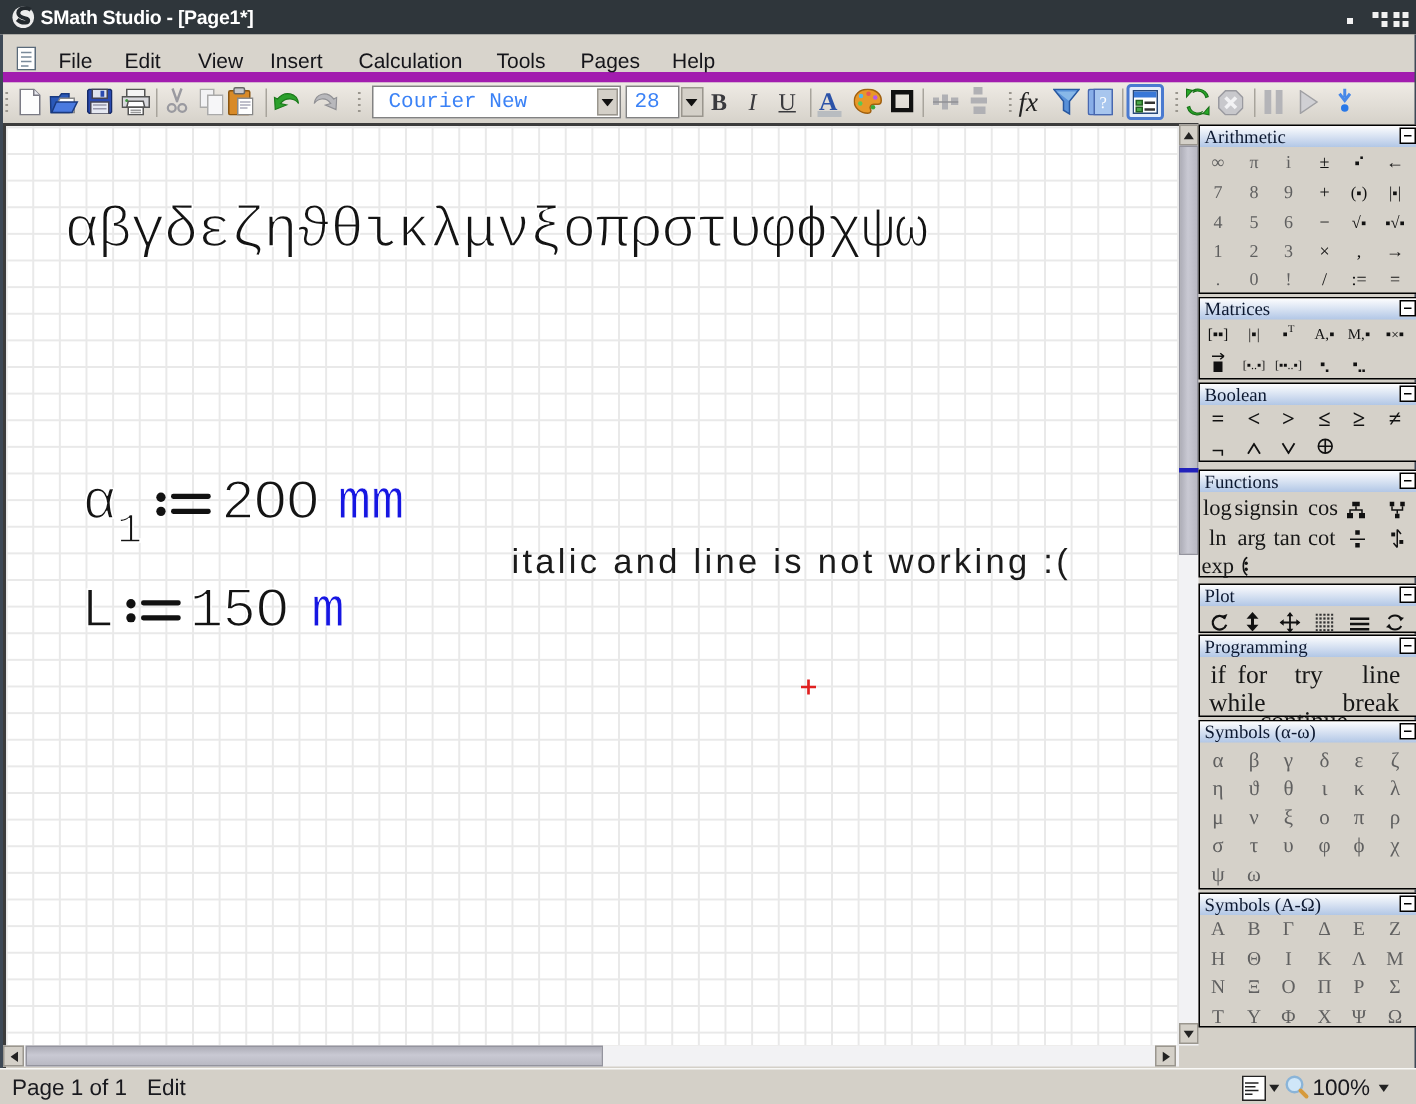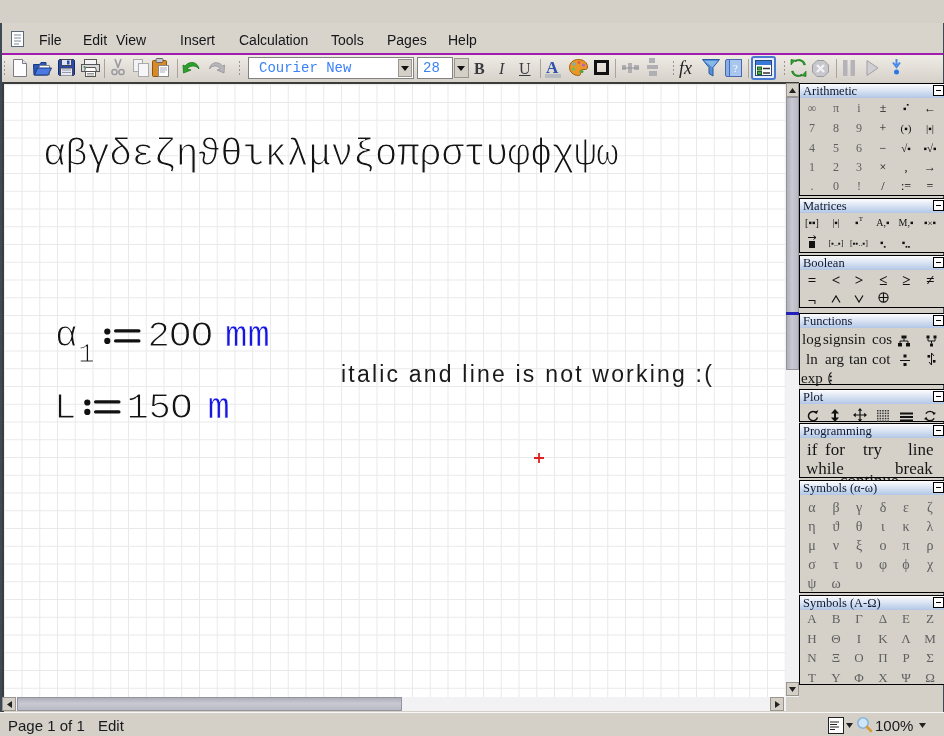--- a/index.html
+++ b/index.html
@@ -2,21 +2,21 @@
 <html><head><meta charset="utf-8"><style>
 *{margin:0;padding:0;box-sizing:border-box;}
 html,body{width:944px;height:736px;overflow:hidden;background:#d4d0c8;font-family:"Liberation Sans",sans-serif;}
 #win{position:absolute;left:0;top:0;width:944px;height:736px;}
 .abs{position:absolute;}
 
 #title{left:0;top:0;width:944px;height:23px;background:#2f363b;}
 #title .txt{left:27px;top:4px;font-size:13px;font-weight:bold;color:#fff;letter-spacing:-0.2px;}
 .tdot{position:absolute;width:4px;height:4px;background:#f2f2f2;}
 
-#menubar{left:0;top:23px;width:944px;height:32px;background:#d8d4cc;border-bottom:2px solid #a21caf;}
+#menubar{left:0;top:23px;width:944px;height:32px;background:#d8d4cc;border-bottom:7px solid #a21caf;}
 .mi{position:absolute;top:9px;font-size:14px;color:#15151a;}
 
 #toolbar{left:0;top:55px;width:944px;height:27px;background:linear-gradient(#efebe5,#d6d2ca);}
 .grip{position:absolute;top:60px;width:3px;height:17px;background-image:radial-gradient(circle,#9a968e 35%,transparent 40%);background-size:3px 4px;}
 .tsep{position:absolute;top:59px;width:1px;height:19px;background:#a8a49c;}
 
 .combo{position:absolute;top:57px;background:#fff;border:1px solid #828282;font-family:"Liberation Mono",monospace;font-size:14px;color:#3b82f6;}
 .cbarrow{position:absolute;background:#d4d0c8;border:1px solid #9a968e;}
 
 #canvas{left:4px;top:84px;width:782px;height:613px;background:#fff;
@@ -42,29 +42,44 @@
 .pmin{position:absolute;right:2px;top:1px;width:11px;height:11px;background:#fff;border:1px solid #000;}
 .pmin:after{content:"";position:absolute;left:2px;top:4px;width:5px;height:1px;background:#000;}
 .prow{position:absolute;left:0;width:143px;height:19px;}
 .pc{position:absolute;width:24px;text-align:center;font-family:"Liberation Serif",serif;font-size:12px;color:#111;line-height:1.2;}
 .gray{color:#606060;}
 .pserif{position:absolute;font-family:"Liberation Serif",serif;color:#161616;}
 </style></head>
 <body>
 <div id="win">
 
+  <div id="title" class="abs">
+    <svg class="abs" style="left:8px;top:4px" width="15" height="15" viewBox="0 0 15 15">
+        <circle cx="7.5" cy="7.5" r="7.2" fill="#ececec"></circle>
+        <path d="M12.5 2.5 C9 0.5 4.5 1.5 4.2 4.5 C4 7 7 7.8 9 8.2 C11.5 8.7 11.3 10.8 9 11 C7 11.2 5 10.5 3.5 9" fill="none" stroke="#23292e" stroke-width="2.6"></path>
+      </svg>
+    <div class="abs txt">SMath Studio - [Page1*]</div>
+    <div class="tdot" style="left:898px;top:12px"></div>
+    <div class="tdot" style="left:915px;top:8px"></div>
+      <div class="tdot" style="left:921px;top:8px"></div>
+      <div class="tdot" style="left:921px;top:14px"></div>
+    <div class="tdot" style="left:929px;top:8px"></div>
+      <div class="tdot" style="left:935px;top:8px"></div>
+      <div class="tdot" style="left:929px;top:14px"></div>
+      <div class="tdot" style="left:935px;top:14px"></div>
+  </div>
 
   <div id="menubar" class="abs">
     <svg class="abs" style="left:11px;top:8px" width="13" height="16" viewBox="0 0 13 16">
         <rect x="0.5" y="0.5" width="12" height="15" fill="#fff" stroke="#5a6a7a"></rect>
         <path d="M3 4h7M3 7h7M3 10h7M3 13h5" stroke="#7a8a9a" stroke-width="1"></path>
       </svg>
     <div class="mi" style="left:39px">File</div>
     <div class="mi" style="left:83px">Edit</div>
-    <div class="mi" style="left:116px">View</div>
+    <div class="mi" style="left:132px">View</div>
     <div class="mi" style="left:180px">Insert</div>
     <div class="mi" style="left:239px">Calculation</div>
     <div class="mi" style="left:331px">Tools</div>
     <div class="mi" style="left:387px">Pages</div>
     <div class="mi" style="left:448px">Help</div>
   </div>
 
   <div id="toolbar" class="abs"></div>
     <div id="tb2" class="abs" style="left:0;top:0;width:944px;height:0">
       <svg class="abs" style="left:12px;top:59px" width="16" height="18" viewBox="0 0 16 18">

